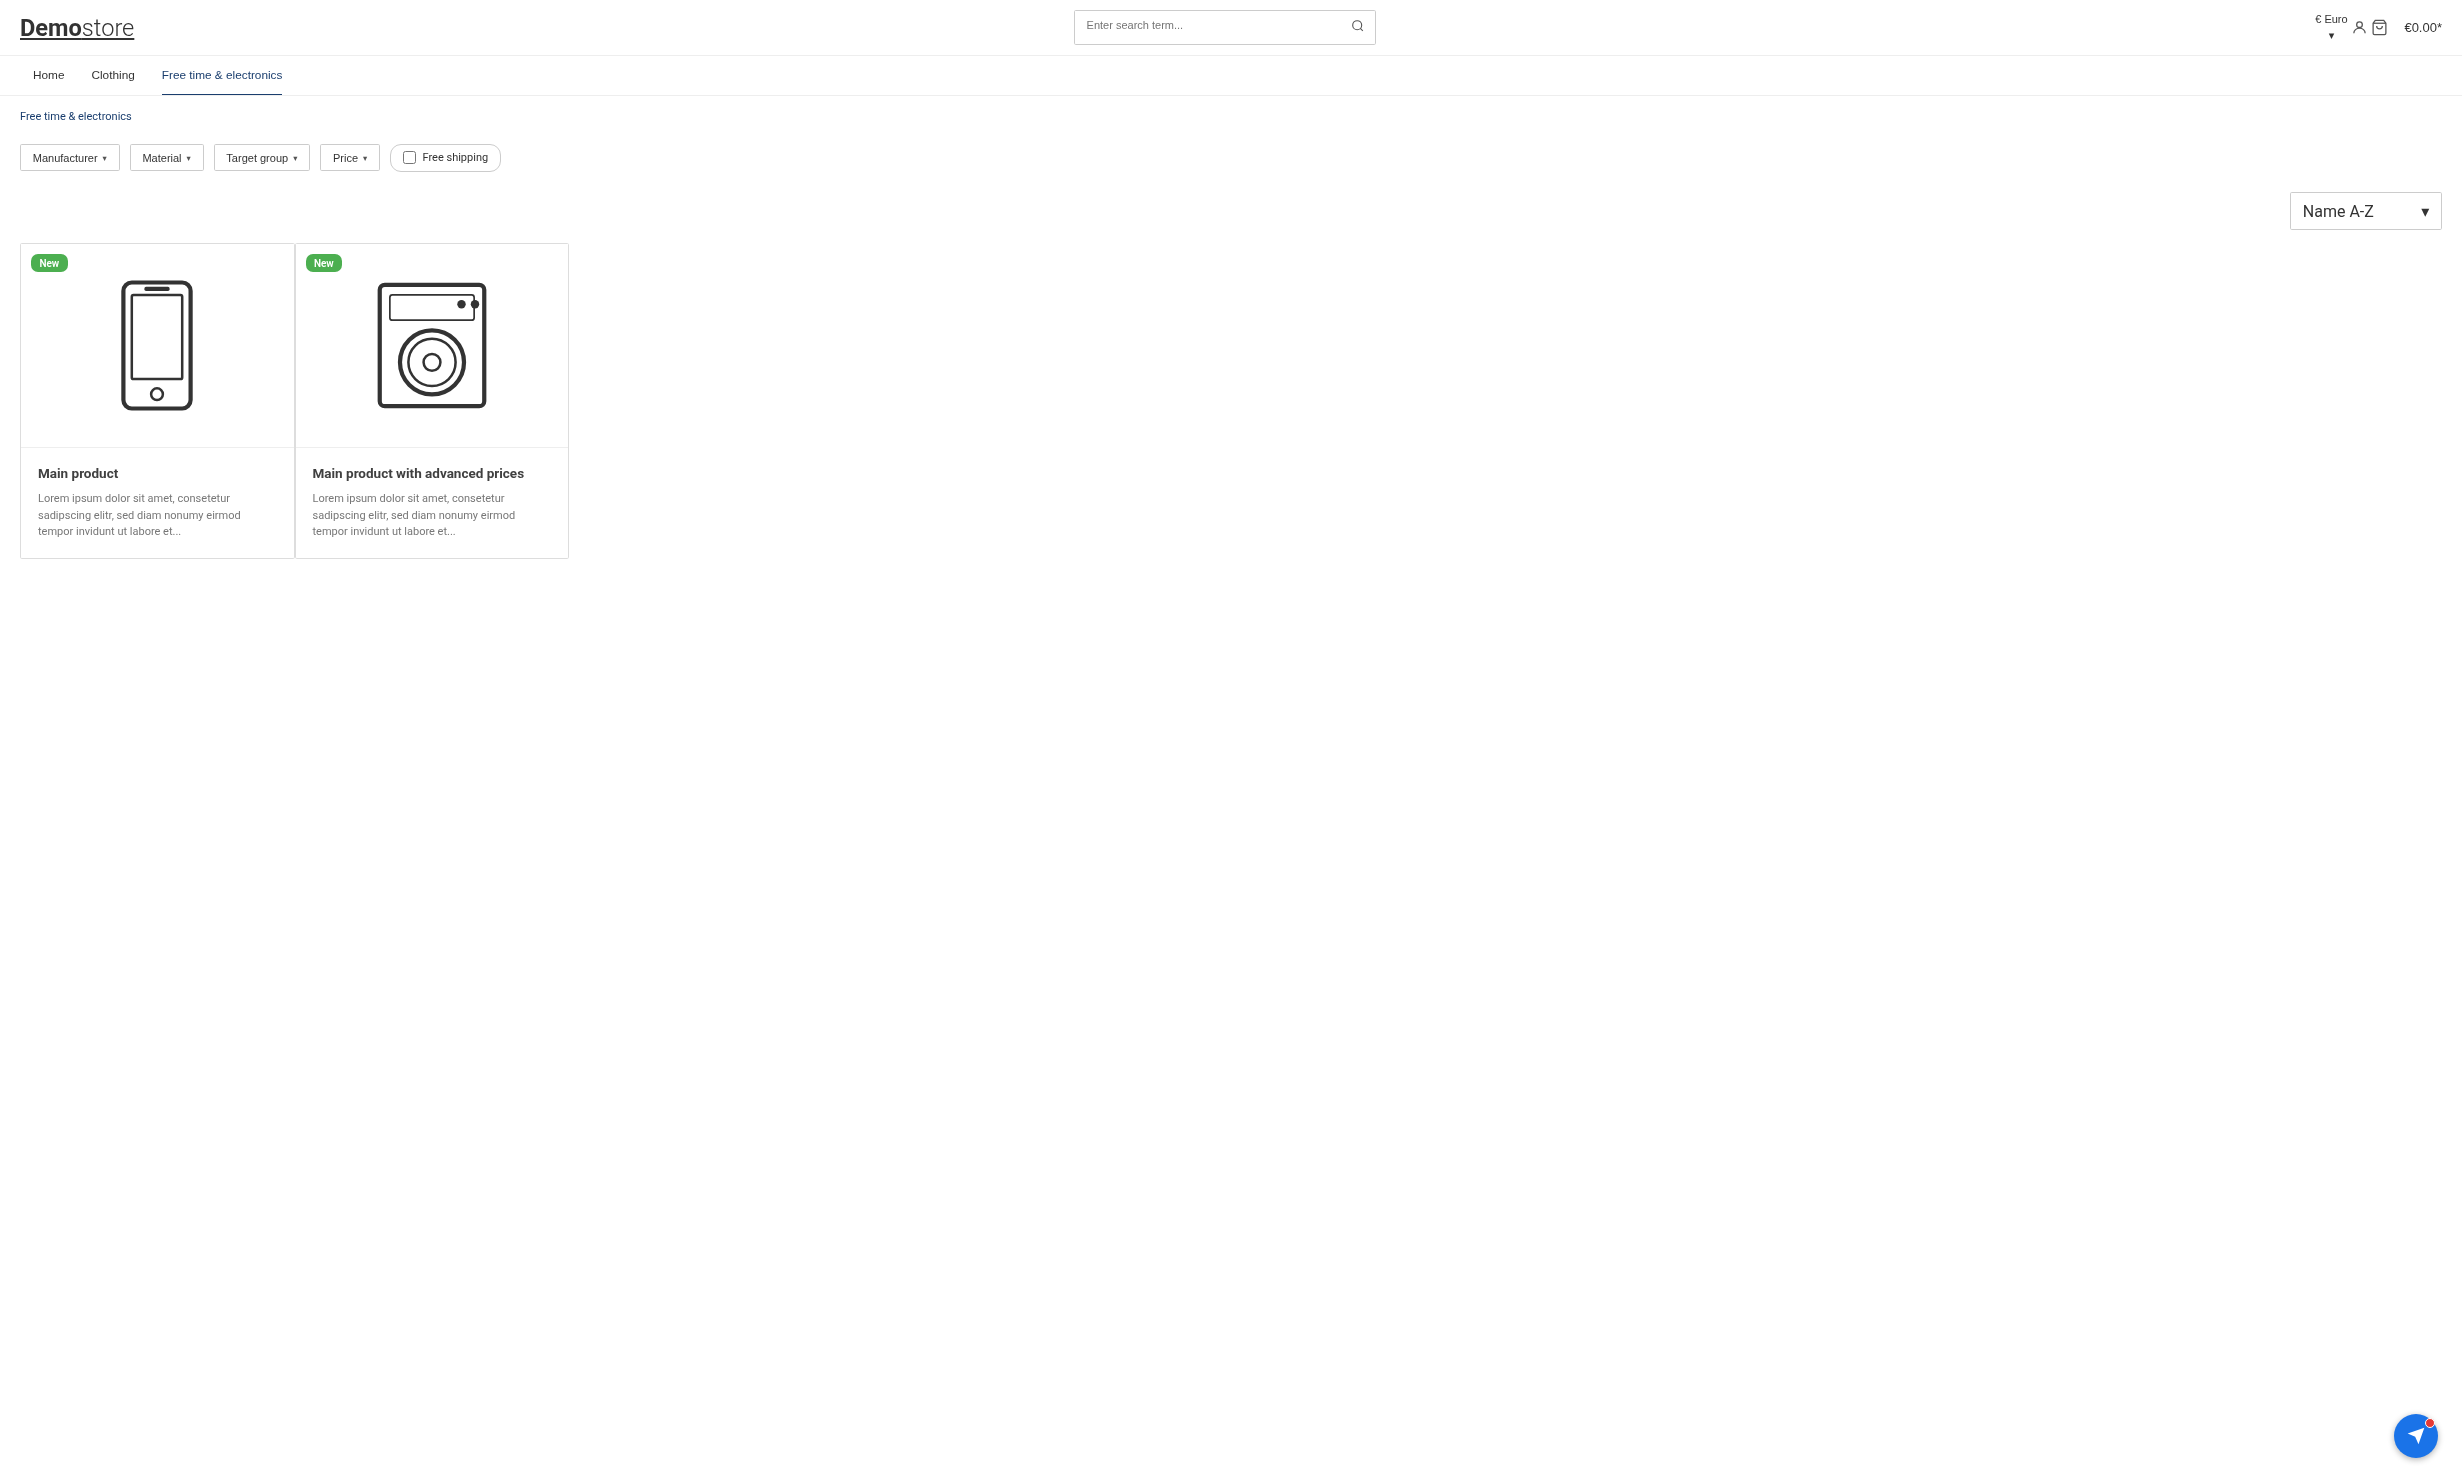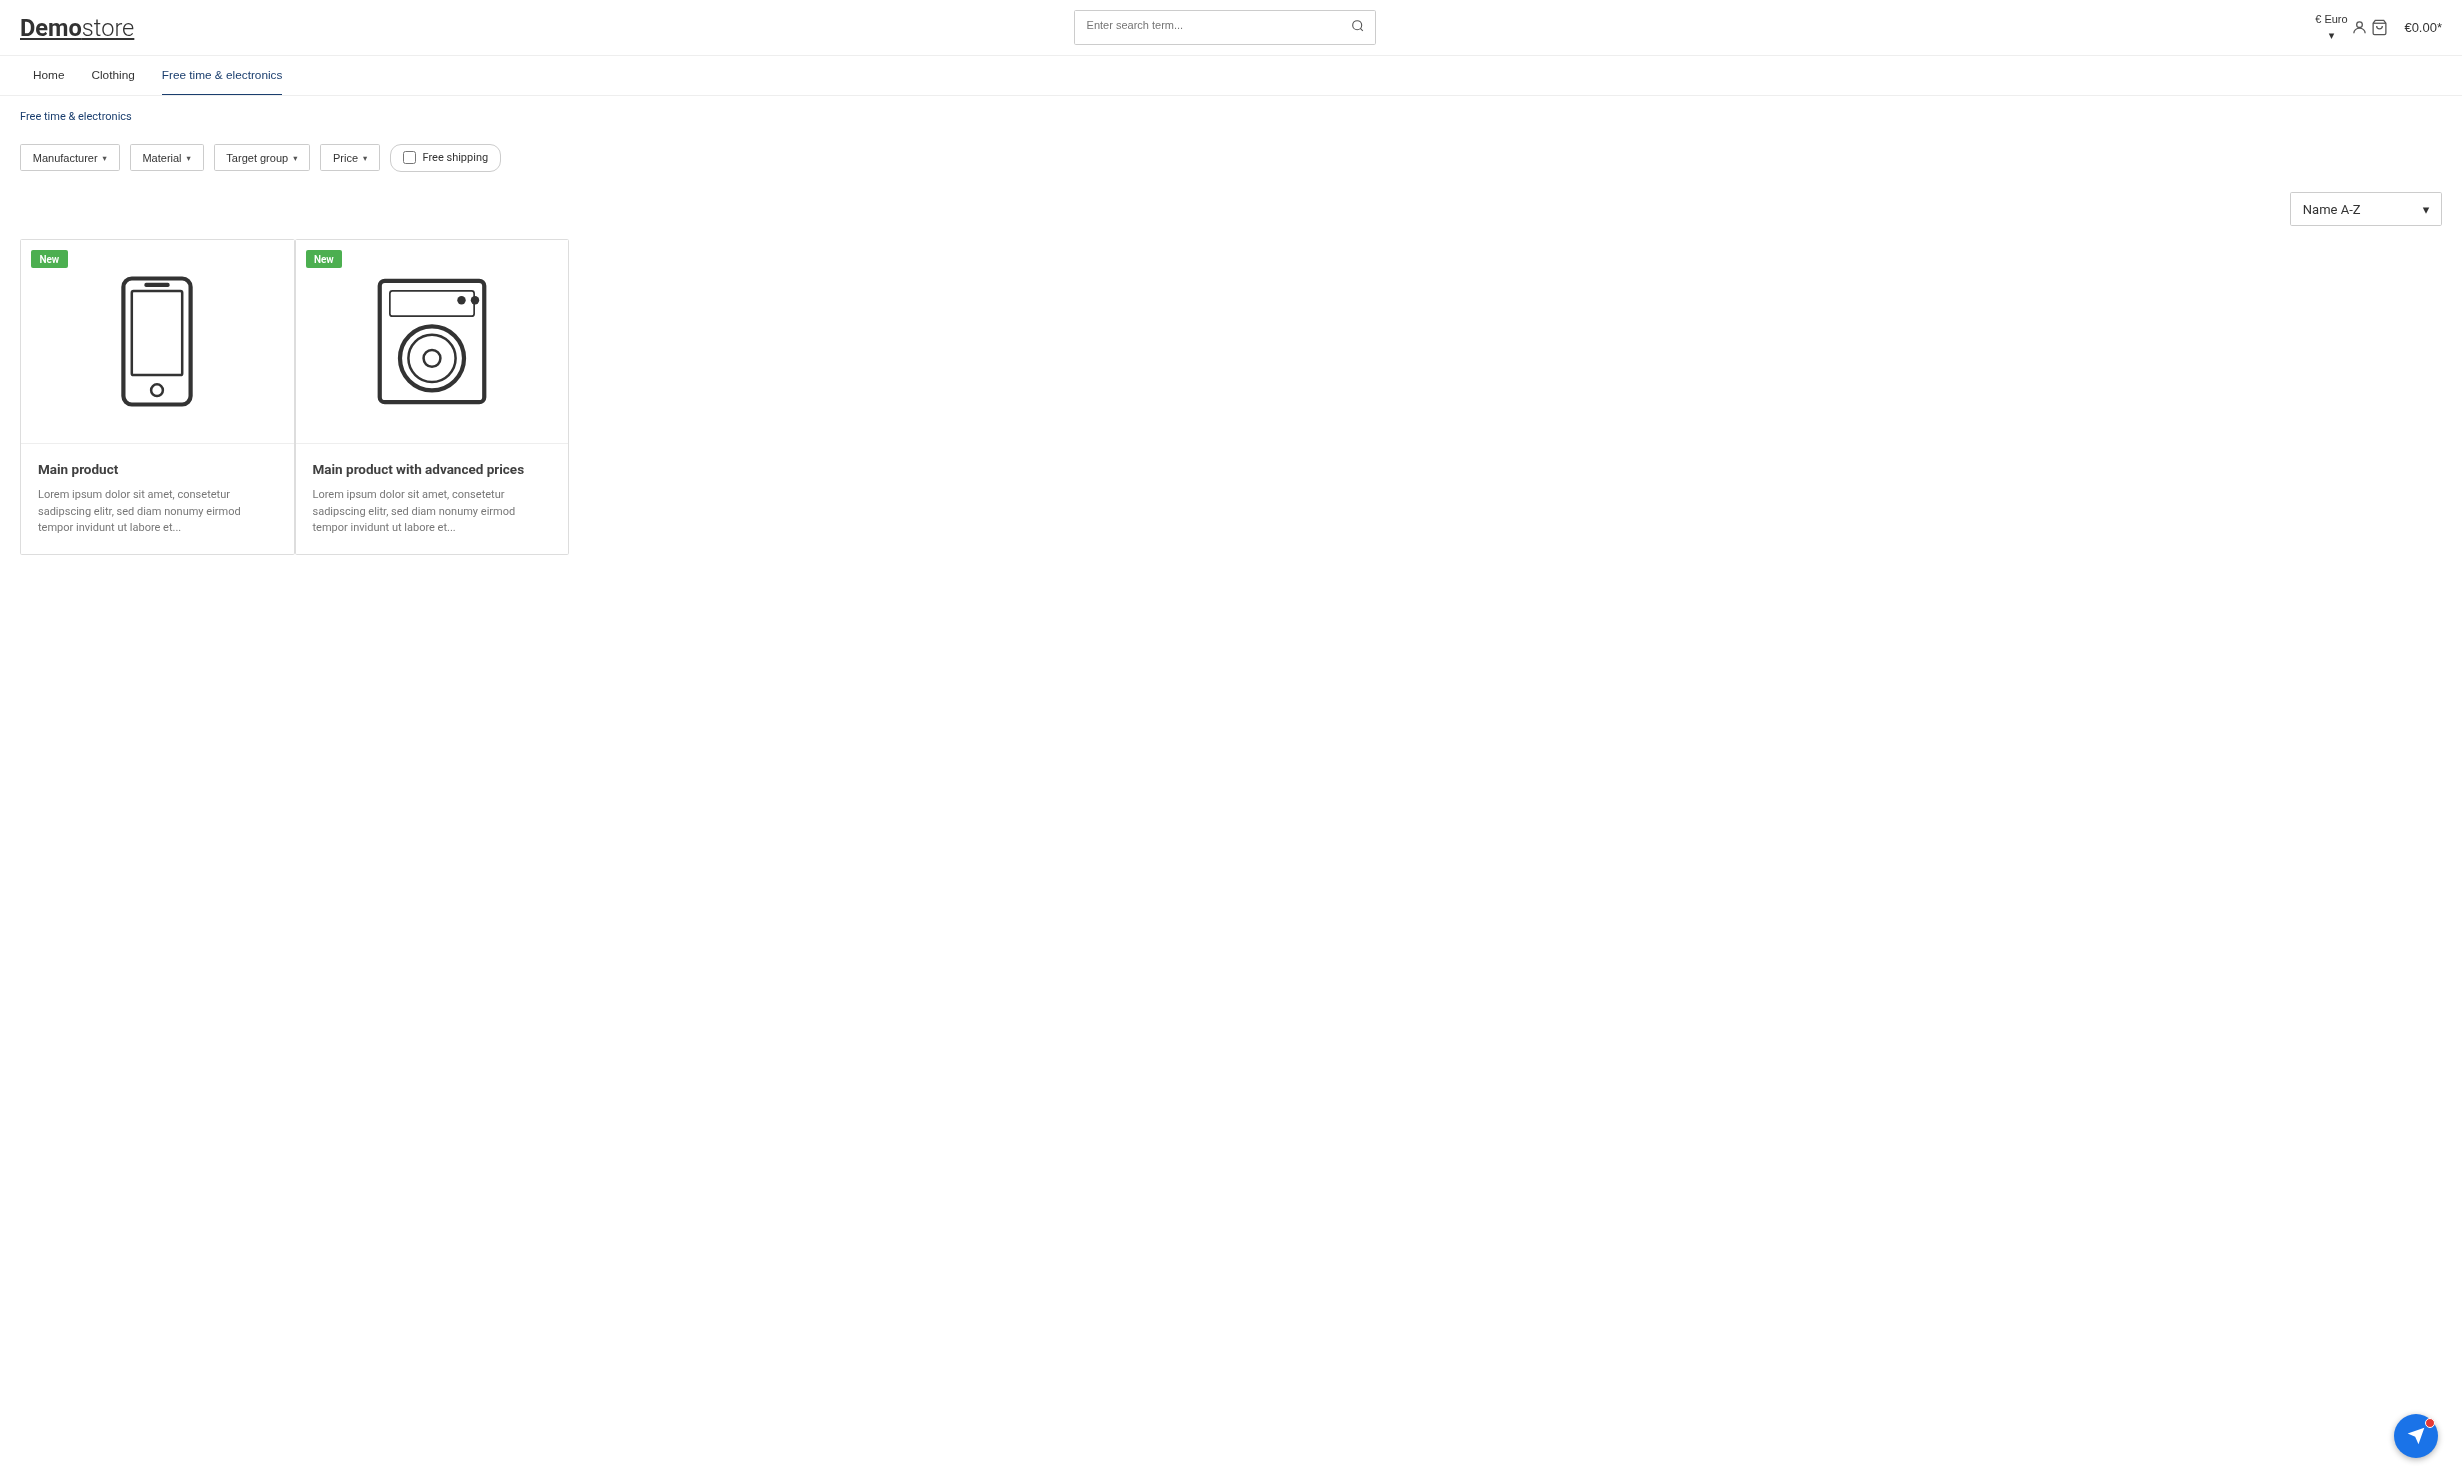--- a/index.html
+++ b/index.html
@@ -28,27 +28,27 @@
 
     
     .filter-bar { display: flex; align-items: center; padding: 13.5px 20px; gap: 10px; }
     .filter-dropdown { display: flex; align-items: center; gap: 5px; border: 0.8px solid #ccc; border-radius: 1.7px; padding: 6.7px 11.8px; background: #fff; cursor: pointer; font-size: 11px; color: #333; }
     .chevron { font-size: 8.4px; color: #555; }
     .free-shipping-filter { display: flex; align-items: flex-start; gap: 6.7px; border: 0.8px solid #ccc; border-radius: 11px; padding: 6.7px 11.8px; cursor: pointer; font-size: 11px; color: #333; background: #fff; }
     .free-shipping-filter input[type="checkbox"] { cursor: pointer; }
 
     
     .sort-bar { display: flex; justify-content: flex-end; padding: 6.7px 20px 13.5px; }
-    .sort-select { display: flex; align-items: center; gap: 6.7px; border: 0.8px solid #ccc; border-radius: 1.7px; padding: 8.4px 11.8px; background: #fff; cursor: pointer; font-size: 13px; min-width: 152px; justify-content: space-between; }
+    .sort-select { display: flex; align-items: center; gap: 6.7px; border: 0.8px solid #ccc; border-radius: 1.7px; padding: 8.4px 11.8px; background: #fff; cursor: pointer; font-size: 16px; min-width: 152px; justify-content: space-between; }
 
     
     .products-grid { display: grid; grid-template-columns: repeat(auto-fill, minmax(236px, 1fr)); gap: 0; padding: 0 20px 34px; max-width: 589px; }
     .product-card { border: 0.8px solid #ddd; border-radius: 1.7px; overflow: hidden; cursor: pointer; position: relative; background: #fff; }
     .product-image-container { position: relative; display: flex; align-items: center; justify-content: center; padding: 34px 17px; min-height: 202px; background: #fff; }
-    .new-badge { position: absolute; top: 10px; left: 10px; background: #4caf50; color: #fff; font-size: 10px; font-weight: 600; padding: 3.4px 8.4px; border-radius: 2px; z-index: 1; }
+    .new-badge { position: absolute; top: 10px; left: 10px; background: #4caf50; color: #fff; font-size: 10px; font-weight: 600; padding: 3.4px 8.4px; border-radius: 7px; z-index: 1; }
     .product-info { padding: 17px; border-top: 0.8px solid #eee; }
     .product-title { font-size: 13.5px; font-weight: 700; color: #404040; margin-bottom: 10px; }
     .product-desc { font-size: 11px; color: #777; line-height: 1.5; }
 
     
     .phone-svg { width: 84px; height: 135px; }
     .washer-svg { width: 118px; height: 135px; }
 
     
     .chat-btn { position: fixed; bottom: 23.6px; right: 23.6px; width: 44px; height: 44px; background: #1a73e8; border-radius: 50%; display: flex; align-items: center; justify-content: center; cursor: pointer; box-shadow: 0 1.7px 6.7px rgba(0,0,0,0.3); }

